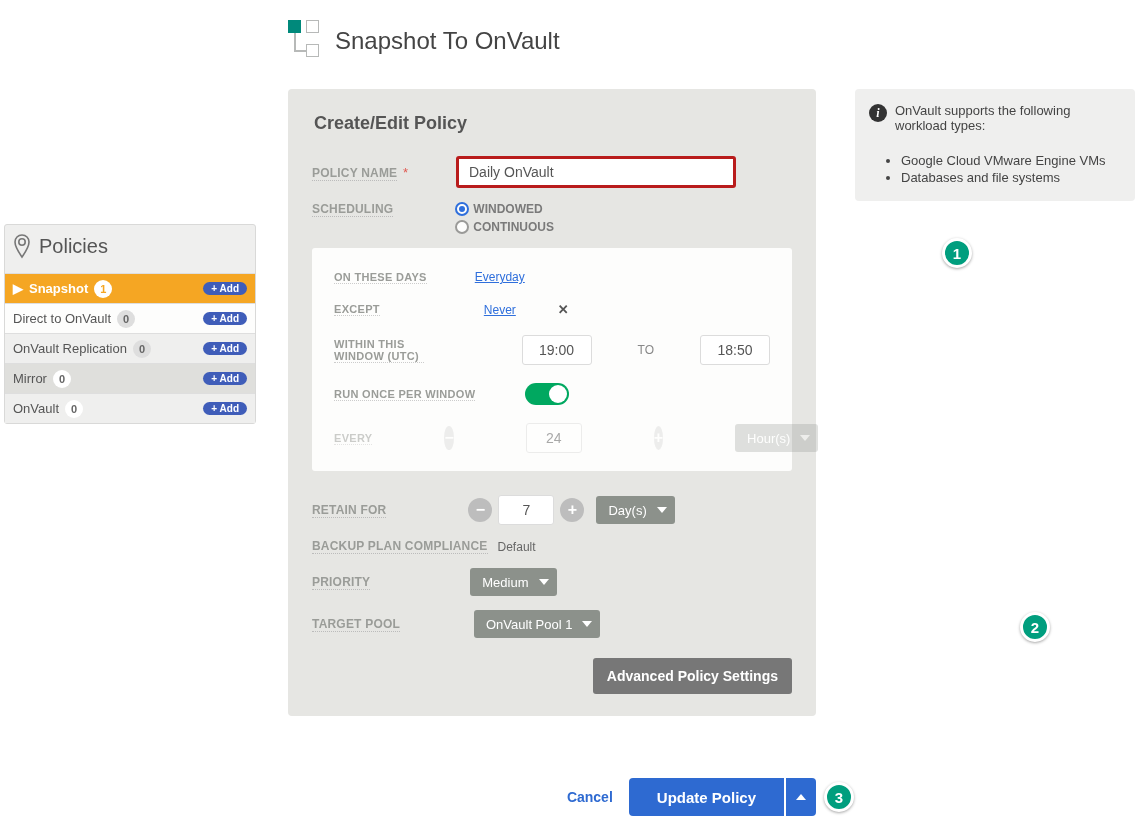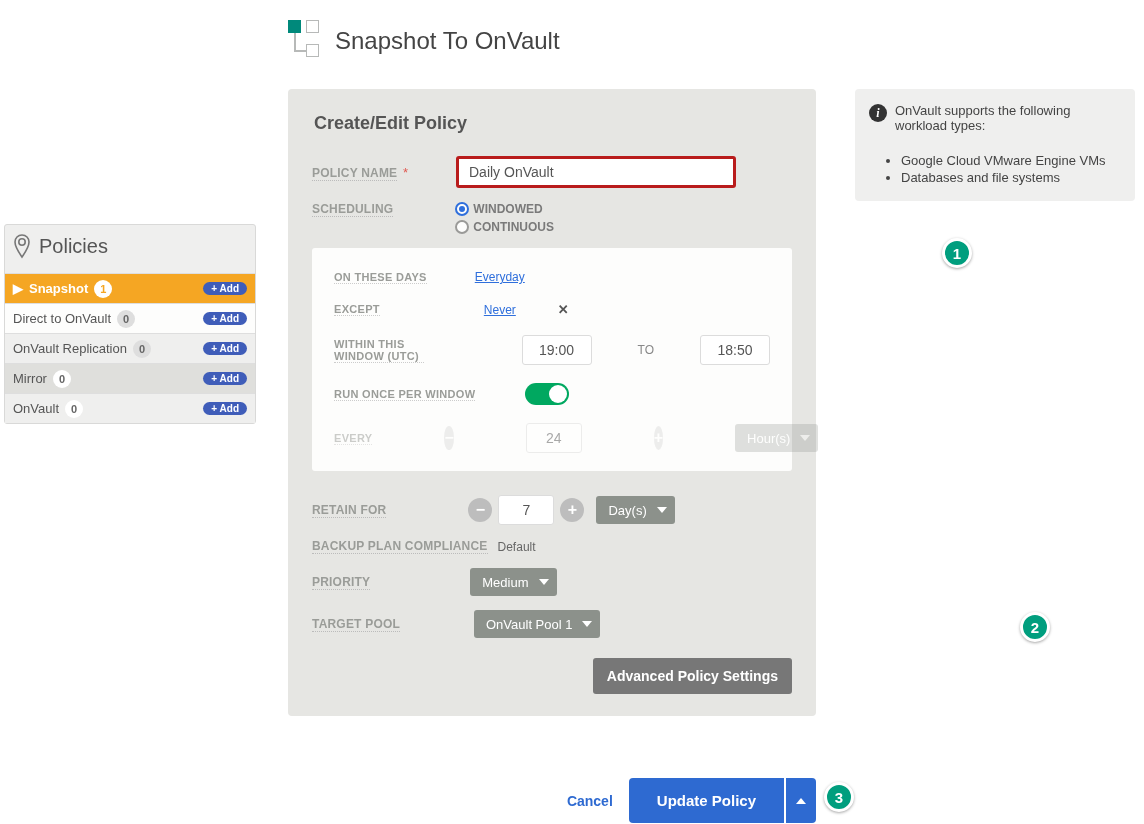--- a/index.html
+++ b/index.html
@@ -234,21 +234,21 @@
     display:flex; justify-content:flex-end; align-items:center; gap:16px;
   }
   .cancel {
     color:#2e6ad1; font-size:14px; font-weight:600; cursor:pointer;
   }
   .primary {
     display:inline-flex;
   }
   .primary button {
     background:#2e6ad1; color:#fff; border:none;
-    height:45px; font-size:15px; font-weight:600;
+    height:38px; font-size:15px; font-weight:600;
     cursor:pointer;
   }
   .primary .mainb {
     border-radius:4px 0 0 4px;
     padding:0 28px;
   }
   .primary .split {
     border-radius:0 4px 4px 0;
     width:30px; margin-left:2px;
     display:flex; align-items:center; justify-content:center;

